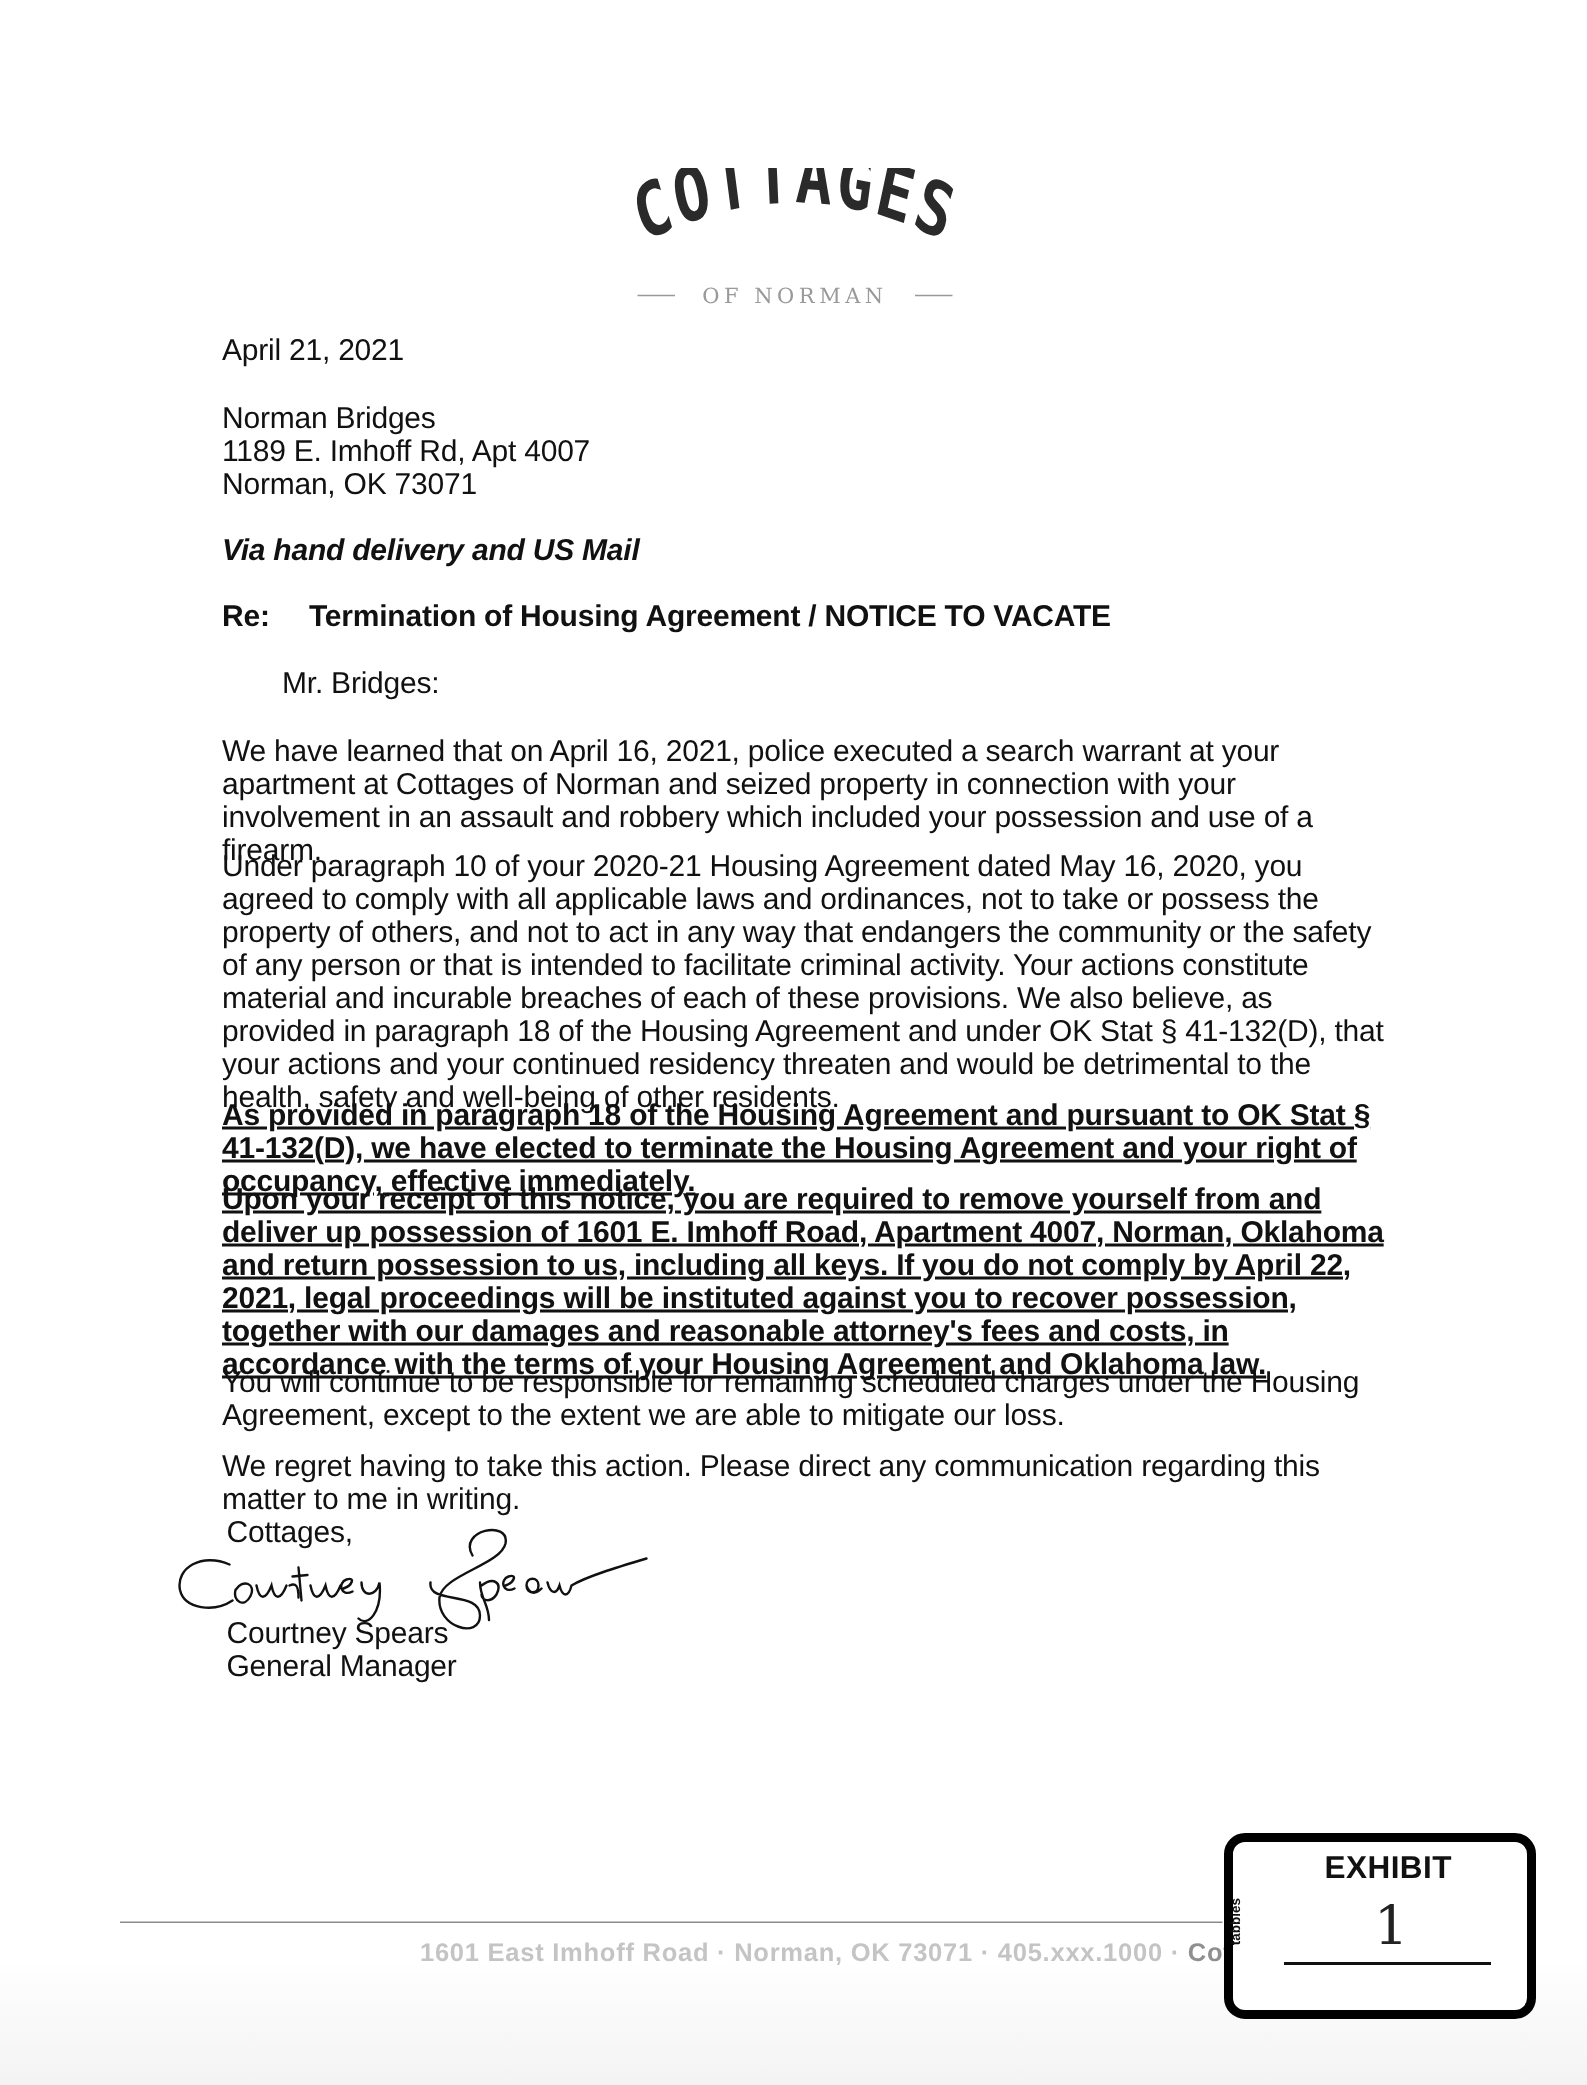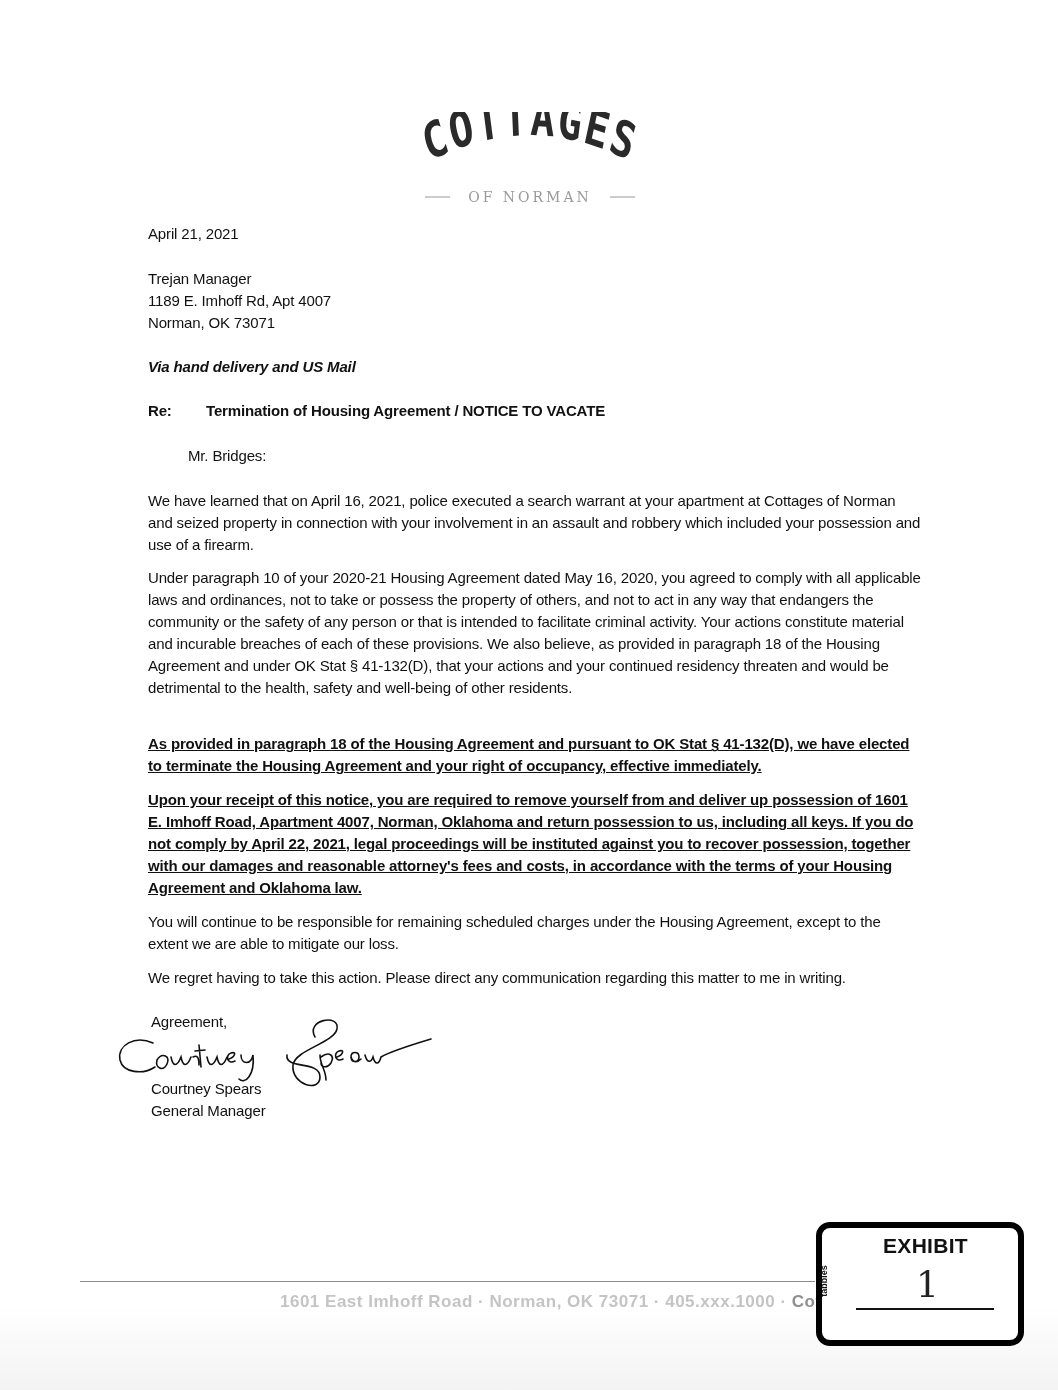--- a/index.html
+++ b/index.html
@@ -4,21 +4,21 @@
 <style>
   html, body { margin: 0; padding: 0; }
   body {
     width: 1058px; height: 1390px; position: relative; overflow: hidden;
     background: linear-gradient(to bottom, #ffffff 0%, #ffffff 94%, #f3f3f3 100%);
     font-family: "Liberation Sans", "DejaVu Sans", sans-serif;
     color: #111;
   }
   .logo { position: absolute; left: 400px; top: 112px; width: 260px; height: 100px; }
   .logo svg { width: 100%; height: 100%; }
-  .doc-text { position: absolute; left: 148px; font-size: 15px; line-height: 22px; letter-spacing: -0.15px; }
+  .doc-text { position: absolute; left: 148px; font-size: 20px; line-height: 22px; letter-spacing: -0.15px; }
   .wide { width: 776px; margin-top: 12px; }
   .italic { font-style: italic; font-weight: bold; }
   .bold { font-weight: bold; text-decoration: underline; }
   .re-label { display: inline-block; width: 58px; font-weight: bold; }
   .re-subject { font-weight: bold; }
   .signature { position: absolute; left: 115px; top: 1015px; width: 360px; height: 80px; }
   .signature svg { width: 100%; height: 100%; }
   .footer-rule { position: absolute; left: 80px; top: 1281px; width: 735px; height: 1px; background: #8a8a8a; }
   .footer-text { position: absolute; left: 280px; top: 1292px; font-size: 17px; color: #c4c4c4; letter-spacing: 0.5px; font-weight: bold; }
   .footer-text .site { color: #8f8f8f; }
@@ -44,41 +44,41 @@
     </text>
     <line x1="25" y1="85" x2="50" y2="85" stroke="#999" stroke-width="1"></line>
     <line x1="210" y1="85" x2="235" y2="85" stroke="#999" stroke-width="1"></line>
     <text x="130" y="90" text-anchor="middle" font-family="DejaVu Serif, serif" font-size="14" fill="#999" letter-spacing="3">OF NORMAN</text>
   </svg>
 </div>
 
 <div class="doc-text" style="top:223px;">April 21, 2021</div>
 
 <div class="doc-text" style="top:268px;">
-  <div>Trejan Manager</div>
+  <div>Norman Bridges</div>
   <div>1189 E. Imhoff Rd, Apt 4007</div>
   <div>Norman, OK 73071</div>
 </div>
 
 <div class="doc-text italic" style="top:356px;">Via hand delivery and US Mail</div>
 
 <div class="doc-text" style="top:400px;">
   <span class="re-label">Re:</span><span class="re-subject">Termination of Housing Agreement / NOTICE TO VACATE</span>
 </div>
 
 <div class="doc-text" style="top:445px;margin-left:40px;">Mr. Bridges:</div>
 
 <div class="doc-text wide" style="top:478px;">We have learned that on April 16, 2021, police executed a search warrant at your apartment at Cottages of Norman and seized property in connection with your involvement in an assault and robbery which included your possession and use of a firearm.</div>
 <div class="doc-text wide" style="top:555px;">Under paragraph 10 of your 2020-21 Housing Agreement dated May 16, 2020, you agreed to comply with all applicable laws and ordinances, not to take or possess the property of others, and not to act in any way that endangers the community or the safety of any person or that is intended to facilitate criminal activity.  Your actions constitute material and incurable breaches of each of these provisions. We also believe, as provided in paragraph 18 of the Housing Agreement and under OK Stat § 41-132(D), that your actions and your continued residency threaten and would be detrimental to the health, safety and well-being of other residents.</div>
 <div class="doc-text wide bold" style="top:721px;">As provided in paragraph 18 of the Housing Agreement and pursuant to OK Stat § 41-132(D), we have elected to terminate the Housing Agreement and your right of occupancy, effective immediately.</div>
 <div class="doc-text wide bold" style="top:777px;">Upon your receipt of this notice, you are required to remove yourself from and deliver up possession of 1601 E. Imhoff Road, Apartment 4007, Norman, Oklahoma and return possession to us, including all keys.  If you do not comply by April 22, 2021, legal proceedings will be instituted against you to recover possession, together with our damages and reasonable attorney's fees and costs, in accordance with the terms of your Housing Agreement and Oklahoma law.</div>
 <div class="doc-text wide" style="top:899px;">You will continue to be responsible for remaining scheduled charges under the Housing Agreement, except to the extent we are able to mitigate our loss.</div>
 <div class="doc-text wide" style="top:955px;">We regret having to take this action. Please direct any communication regarding this matter to me in writing.</div>
 
-<div class="doc-text" style="top:1011px; left:151px;">Agreement,</div>
+<div class="doc-text" style="top:1011px; left:151px;">Cottages,</div>
 
 <div class="signature">
   <svg viewBox="0 0 360 80">
     <path d="M 38 28 C 20 20, 2 30, 5 45 C 8 58, 28 60, 40 52
              M 42 45 c 5 -8 14 -4 10 4 c -4 8 -12 4 -10 -4
              M 56 42 c 2 10 6 10 10 0 c 2 10 6 10 10 0
              M 78 42 c 4 -2 6 0 6 8 M 84 30 l 2 22 M 80 36 l 10 -1
              M 92 42 c 2 10 6 10 10 0 c 2 10 6 10 10 0
              M 114 44 c 6 -2 8 -8 2 -6 c -6 2 -4 12 4 8
              M 126 40 c 0 10 10 10 12 0 c 2 20 -8 30 -14 24" fill="none" stroke="#111" stroke-width="1.6" stroke-linecap="round"></path>

